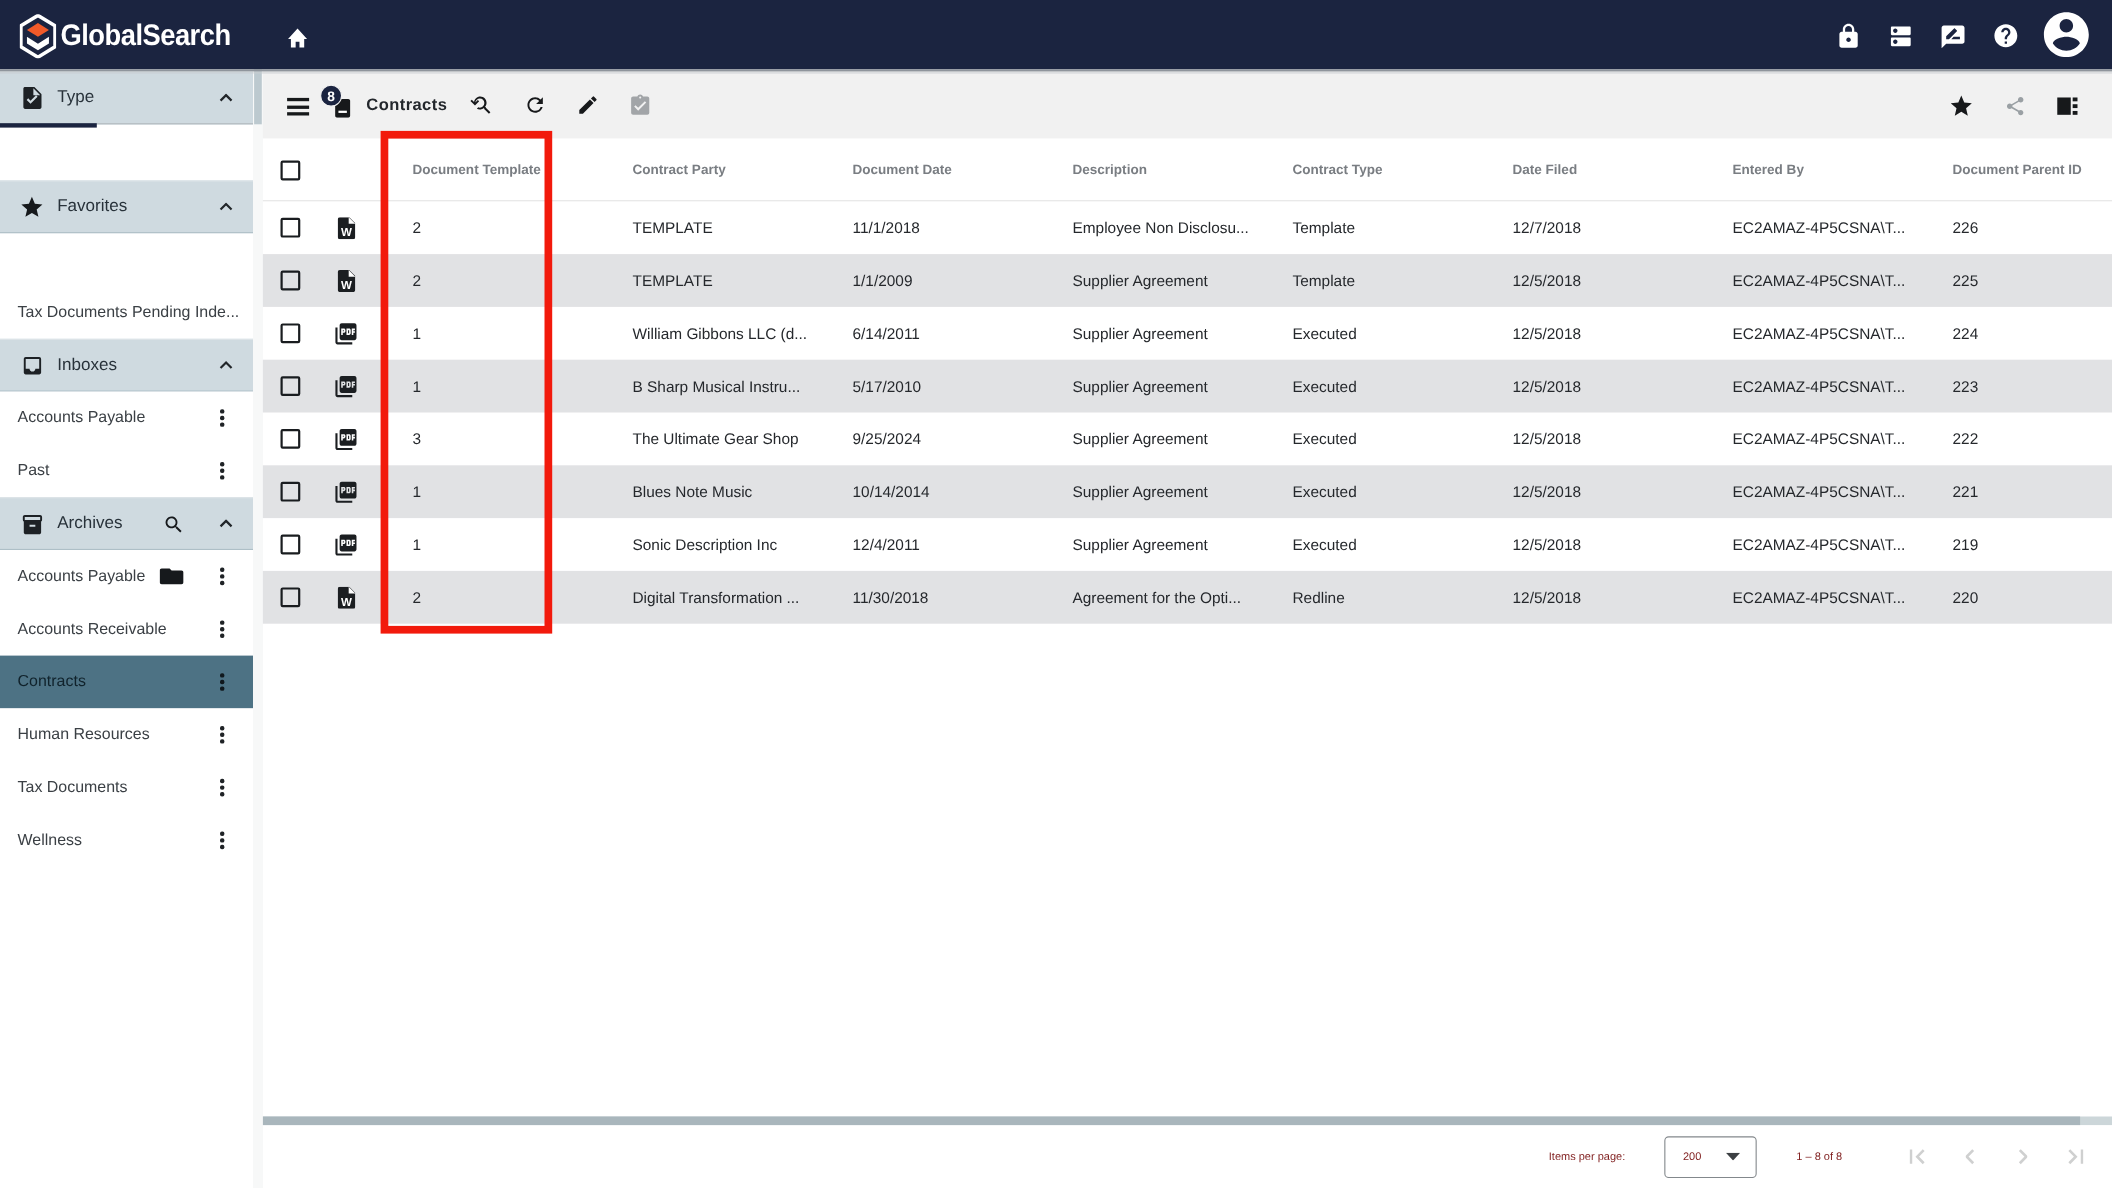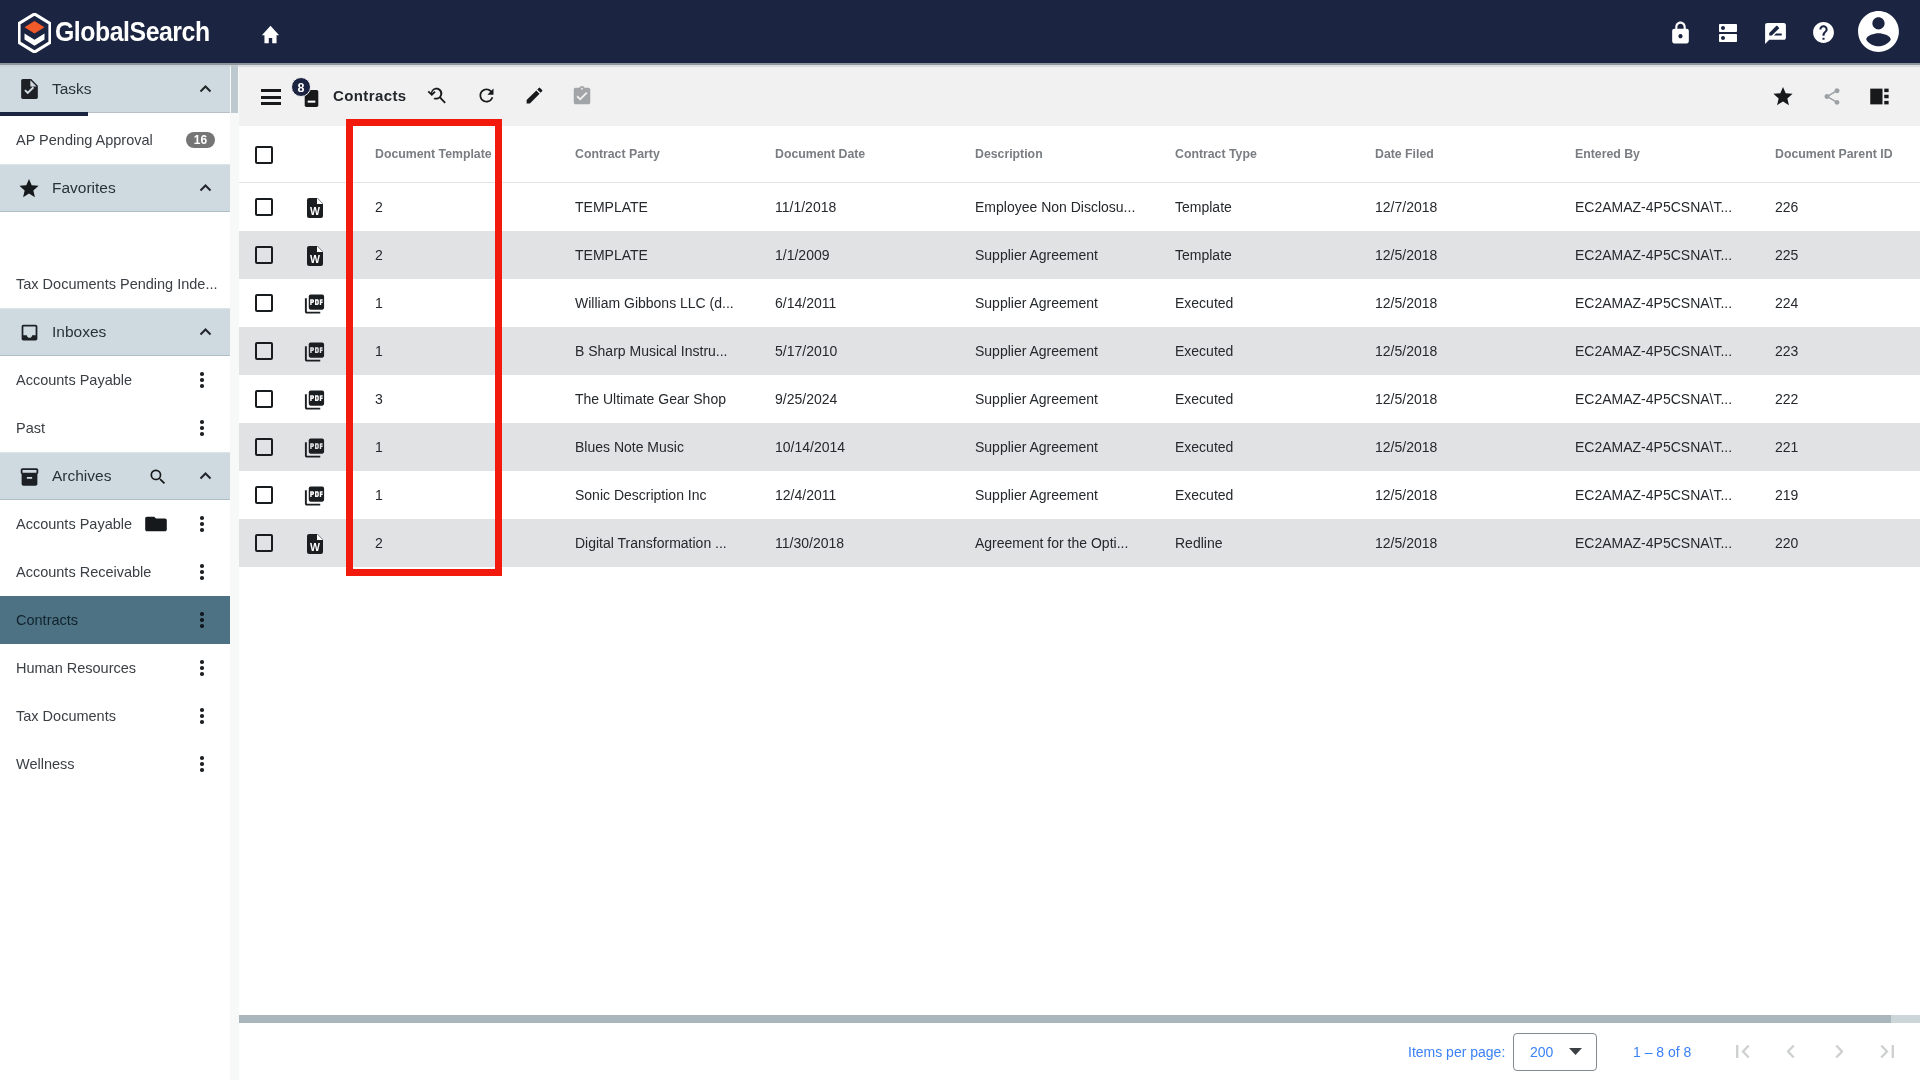--- a/index.html
+++ b/index.html
@@ -47,21 +47,21 @@
 
 #hscroll { position:absolute; left:230px; top:1015px; width:1690px; height:8px; background:#ccd6d9; }
 #hscroll .thumb { position:absolute; left:0; top:0; width:1661px; height:8px; background:#a9b6bc; }
 
 
 #sgutter { position:absolute; left:230px; top:63px; width:9px; height:1017px; background:#f7f8f8; z-index:6; }
 #sgutter .thumb { position:absolute; left:1px; top:0px; width:7px; height:50px; background:#bcc9cf; }
 
 
 #pager { position:absolute; left:230px; top:1023px; width:1690px; height:57px; background:#fff; }
-.pgtext { position:absolute; top:50%; transform:translateY(-50%); font-size:14px; color:#3b82f6; }
+.pgtext { position:absolute; top:50%; transform:translateY(-50%); font-size:10px; color:#7f1d1d; }
 #ddl { position:absolute; left:1283px; top:10px; width:84px; height:38px;
   border:1px solid #83888c; border-radius:4px; }
 </style>
 </head>
 <body>
 
 <div class="abs" style="left:0;top:63px;width:1920px;height:2px;background:#8f959c;z-index:31"></div>
 <div class="abs" style="left:0;top:65px;width:1920px;height:2px;background:#c9ccd0;opacity:.55;z-index:31"></div>
 <div id="topbar">
   <svg class="abs" style="left:18px;top:13px" width="33" height="40" viewBox="0 0 33 40">
@@ -90,32 +90,28 @@
     <path d="M12 2C6.48 2 2 6.48 2 12s4.48 10 10 10 10-4.48 10-10S17.52 2 12 2zm0 3c1.66 0 3 1.34 3 3s-1.34 3-3 3-3-1.34-3-3 1.34-3 3-3zm0 14.2c-2.5 0-4.71-1.28-6-3.22.03-1.99 4-3.08 6-3.08 1.99 0 5.97 1.09 6 3.08-1.29 1.94-3.5 3.22-6 3.22z" fill="#fff"></path>
   </svg>
 </div>
 
 <div id="sidebar">
 
   <div class="shead" style="top:2px;border-top:none">
     <svg class="abs" style="left:21px;top:14px" width="17" height="20" viewBox="0 0 20 24">
       <path d="M12 0H2C.9 0 0 .9 0 2v20c0 1.1.9 2 2 2h16c1.1 0 2-.9 2-2V8l-8-8zm-4.1 18.4l-4.2-4.2 1.7-1.7 2.5 2.5 6-6 1.7 1.7-7.7 7.7zM11 9V1.5L18.5 9H11z" fill="#1d2125"></path>
     </svg>
-    <div class="t">Tasks</div>
+    <div class="t">Type</div>
     <svg class="chev" width="13" height="8" viewBox="0 0 13 8">
         <path d="M1.5 6.5 6.5 1.5 11.5 6.5" fill="none" stroke="#22262a" stroke-width="2"></path>
       </svg>
   </div>
   <div class="abs" style="left:0;top:49px;width:88px;height:4px;background:#1b2440;z-index:7"></div>
   <div class="abs" style="left:88px;top:49px;width:142px;height:1px;background:#b9bfc4"></div>
 
-  <div class="sitem" style="top:53px">
-    <div class="t">AP Pending Approval</div>
-    <div class="abs" style="left:186px;top:16px;width:29px;height:16px;background:#757575;border-radius:8px;color:#fff;font-size:12px;font-weight:bold;text-align:center;line-height:16px">16</div>
-  </div>
 
   <div class="shead" style="top:101px">
     <svg class="abs" style="left:17px;top:12px" width="24" height="23" viewBox="0 0 24 24">
       <path d="M12 17.27L18.18 21l-1.64-7.03L22 9.24l-7.19-.61L12 2 9.19 8.63 2 9.24l5.46 4.73L5.82 21z" fill="#16191c"></path>
     </svg>
     <div class="t">Favorites</div>
     <svg class="chev" width="13" height="8" viewBox="0 0 13 8">
         <path d="M1.5 6.5 6.5 1.5 11.5 6.5" fill="none" stroke="#22262a" stroke-width="2"></path>
       </svg>
   </div>

